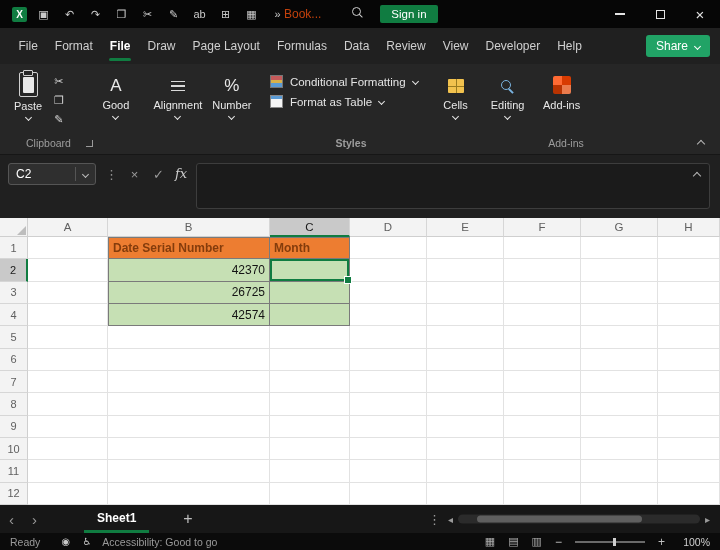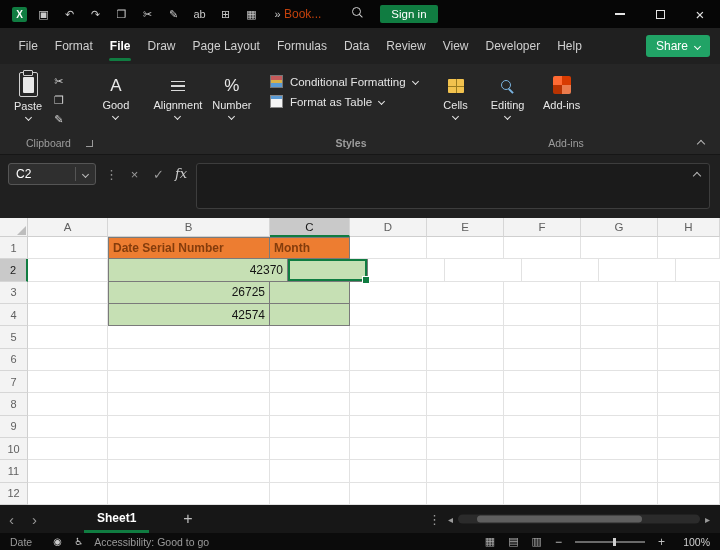--- a/index.html
+++ b/index.html
@@ -313,21 +313,21 @@
           <div class="cell t-header tb-top" style="width: 80px;">Month</div>
           <div class="cell" style="width: 77px;"></div>
           <div class="cell" style="width: 77px;"></div>
           <div class="cell" style="width: 77px;"></div>
           <div class="cell" style="width: 77px;"></div>
           <div class="cell" style="width: 62px;"></div>
         </div>
         <div class="grow">
           <div class="row-h sel">2</div>
           <div class="cell" style="width: 80px;"></div>
-          <div class="cell t-data tb-left" style="width: 180px;">42370</div>
+          <div class="cell t-data tb-left" style="width: 162px;">42370</div>
           <div class="cell t-data selected" style="width: 80px;"></div>
           <div class="cell" style="width: 77px;"></div>
           <div class="cell" style="width: 77px;"></div>
           <div class="cell" style="width: 77px;"></div>
           <div class="cell" style="width: 77px;"></div>
           <div class="cell" style="width: 62px;"></div>
         </div>
         <div class="grow">
           <div class="row-h">3</div>
           <div class="cell" style="width: 80px;"></div>
@@ -450,21 +450,21 @@
     <div class="h-scroll">
       <span class="arrow">◂</span>
       <div class="h-track">
         <div class="h-thumb"></div>
       </div>
       <span class="arrow">▸</span>
     </div>
   </div>
 
   <div class="statusbar">
-    <span class="ready">Date</span>
+    <span class="ready">Ready</span>
     <span class="st-left-icons">
         <span class="tb-icon">◉</span>
         <span class="tb-icon">♿</span>
       </span>
     <span class="st-text">Accessibility: Good to go</span>
     <div class="st-right">
       <span class="view-ic">▦</span>
       <span class="view-ic">▤</span>
       <span class="view-ic">▥</span>
       <span class="z-btn">−</span>

